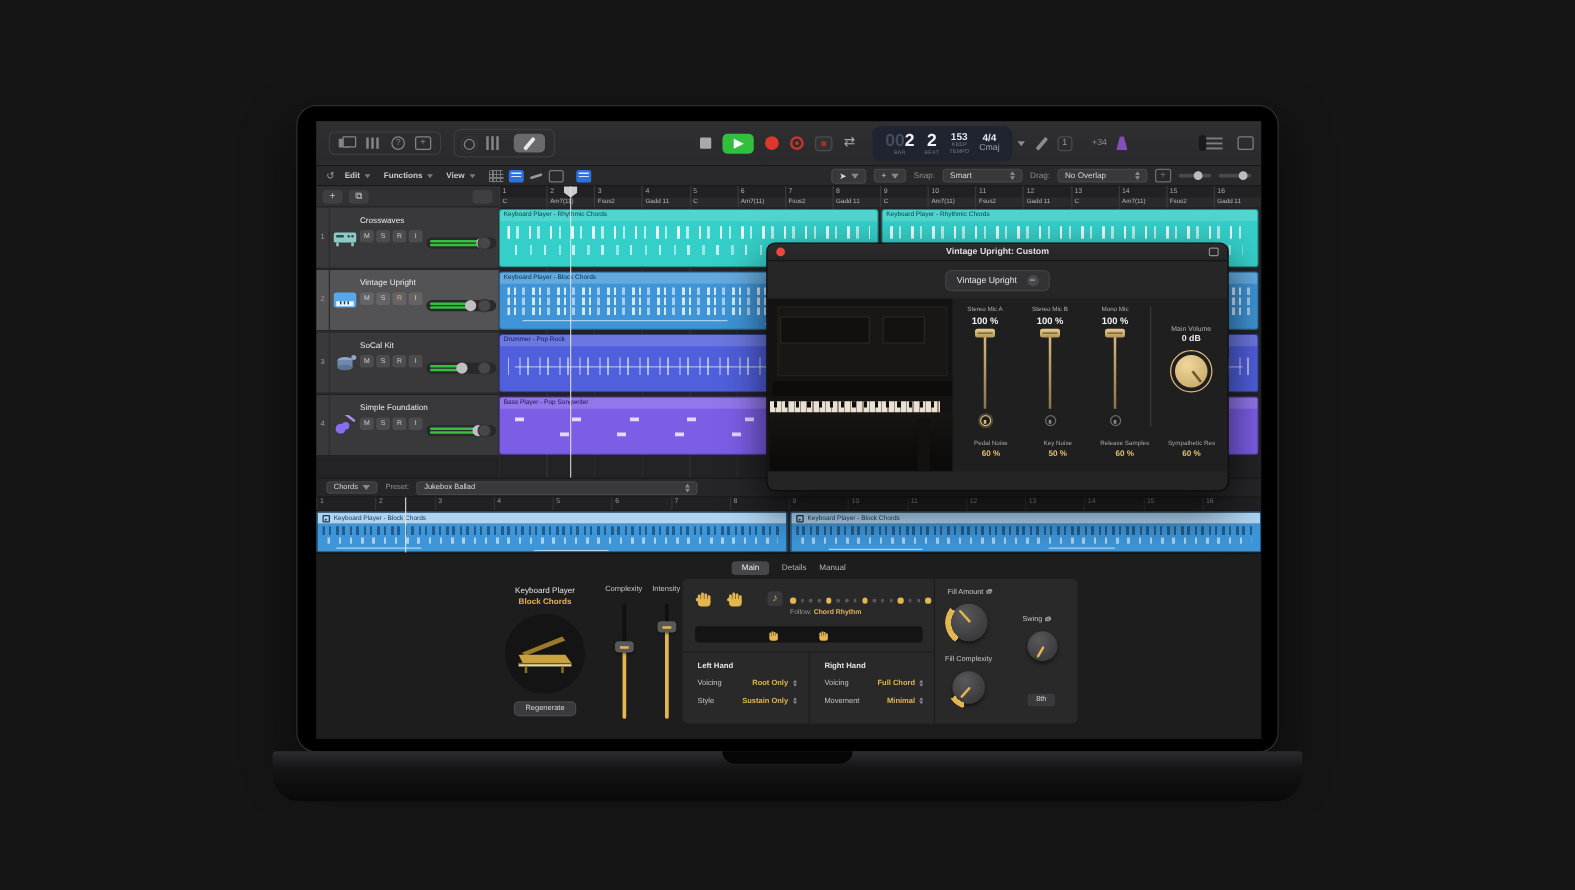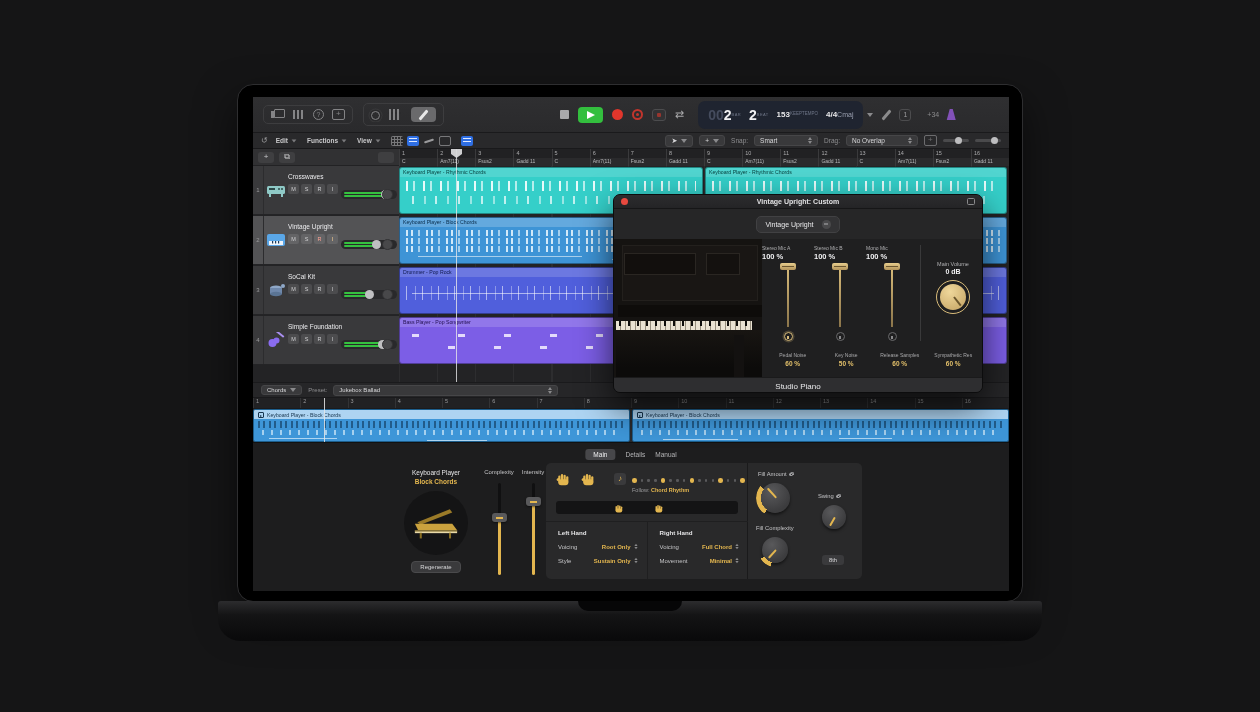--- a/index.html
+++ b/index.html
@@ -57,21 +57,21 @@
   .t-recring:after { content:""; position:absolute; left:2px; top:2px; width:3px; height:3px;
     background:#c2352d; border-radius:50%; }
   .t-punch { width:14px; height:12px; border:1px solid #4c4c4e; border-radius:3px;
     background:#323234; position:relative; }
   .t-punch:after { content:""; position:absolute; left:4px; top:3px; width:4px; height:4px;
     background:#97352e; border-radius:1px; }
   .t-cycle { color:#a9a9ab; font-size:11px; line-height:11px; }
   
   #lcd { display:flex; align-items:center; gap:8px; background:#1f2430;
     border-radius:7px; padding:3px 10px; margin-left:14px; height:28px; }
-  .lcd-col { display:flex; flex-direction:row; align-items:center; line-height:1; }
+  .lcd-col { display:flex; flex-direction:column; align-items:center; line-height:1; }
   .lcd-big { font-size:14px; font-weight:bold; color:#f2f2f4; }
   .lcd-ghost { color:#454c5e; }
   .lcd-lab { font-size:4px; color:#6f7688; letter-spacing:.4px; margin-top:1px; }
   .lcd-mid { font-size:8px; font-weight:bold; color:#e8e8ea; }
   .lcd-sub { font-size:4.5px; color:#6f7688; }
   .lcd-key { font-size:7px; color:#9aa0b0; }
   .chev { width:0; height:0; border-left:3px solid transparent; border-right:3px solid transparent;
     border-top:4px solid #8a8a8c; display:inline-block; }
   #after-lcd { display:flex; align-items:center; gap:7px; margin-left:8px; }
   .mini-box { border:1px solid #4c4c4e; border-radius:3px; color:#9a9a9c; font-size:7px;
@@ -293,21 +293,21 @@
   .pp-lid { position:absolute; left:4px; top:66px; right:0; height:12px; background:#0e0c0a; }
   .pp-keys { position:absolute; left:2px; top:82px; right:10px; height:9px;
     background:repeating-linear-gradient(90deg,#e9e2d2 0 4px,#958d7c 4px 5px); }
   .pp-keys:after { content:""; position:absolute; left:0; top:0; width:100%; height:5px;
     background:repeating-linear-gradient(90deg,transparent 0 3px,#0d0c0a 3px 5.5px,transparent 5.5px 9px); }
   .pp-base { position:absolute; left:2px; top:91px; right:0; height:47px;
     background:linear-gradient(180deg,#181512,#0c0b0a 80%); }
   .pp-leg { position:absolute; right:18px; top:96px; width:10px; height:42px; background:#131110; }
   #pw-controls { position:relative; flex:1; }
   #mics { position:absolute; left:0; top:0; width:156px; height:108px; display:flex; }
-  .mic { flex:1; text-align:left; position:relative; }
+  .mic { flex:1; text-align:center; position:relative; }
   .mic-lab { font-size:5px; color:#b0b0b2; margin-top:6px; }
   .mic-val { font-size:7.5px; color:#f0f0f2; font-weight:bold; margin-top:1px; }
   .fader { position:relative; width:16px; margin:2px auto 0; height:66px; }
   .f-stem { position:absolute; left:7px; top:4px; width:2px; height:60px;
     background:linear-gradient(180deg,#d9bc7a,#8a744a); }
   .f-cap { position:absolute; left:0; top:0; width:16px; height:7px; border-radius:2px;
     background:linear-gradient(#e7cd8d,#b3945a); }
   .f-cap:after { content:""; position:absolute; left:2px; top:3px; right:2px; height:1px; background:#6a5630; }
   .pwr { width:9px; height:9px; border:1.5px solid #6a6a6c; border-radius:50%; margin:3px auto 0;
     position:relative; }
@@ -961,20 +961,19 @@
                 <div class="p-lab">Release Samples</div>
                 <div class="p-val">60 %</div>
               </div>
               <div class="param">
                 <div class="p-lab">Sympathetic Res</div>
                 <div class="p-val">60 %</div>
               </div>
             </div>
           </div>
         </div>
-        <div id="pw-footer">Studio Piano</div>
       </div>
 
     </div>
   </div>
   <div id="base"></div>
   <div id="base-scoop"></div>
 </div>
 
 </body></html>

